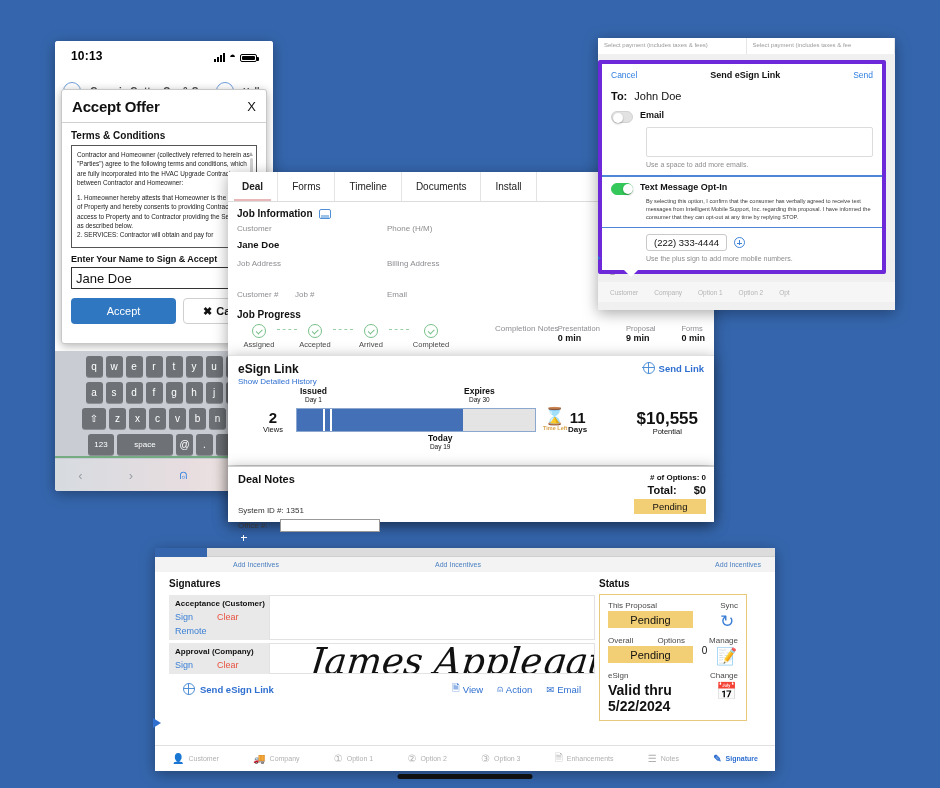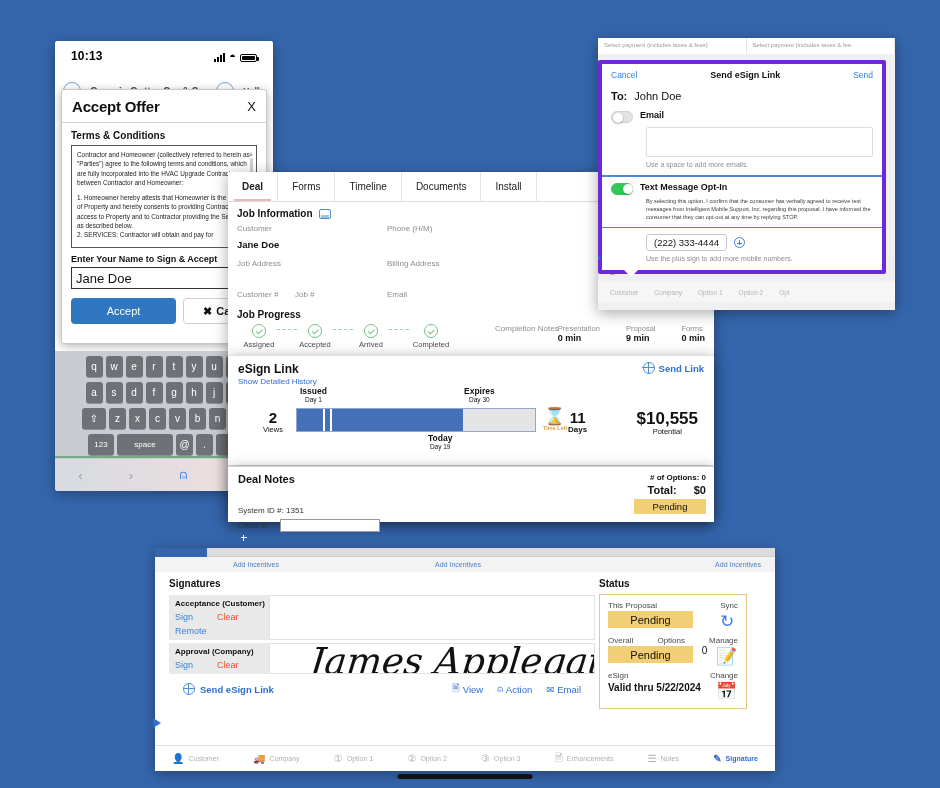--- a/index.html
+++ b/index.html
@@ -254,21 +254,21 @@
   #bot-actions .right span{display:flex;align-items:center;gap:3px;cursor:pointer;}
   #arrow-left{position:absolute;left:-2px;top:170px;width:0;height:0;border-top:5px solid transparent;border-bottom:5px solid transparent;border-left:8px solid #2f6fd0;}
 
   #status-col{width:180px;padding:6px 28px 0 4px;}
   #status-col h3{font-size:10px;font-weight:bold;color:#111;margin-bottom:5px;}
   #status-box{border:1px solid #e8c87a;padding:6px 8px;}
   .st-row{display:flex;justify-content:space-between;align-items:flex-start;}
   .st-lbl{font-size:8px;color:#4a4a4a;}
   .chip-yellow{background:#f2ce74;width:85px;height:17px;display:flex;align-items:center;justify-content:center;font-size:11px;color:#111;margin-top:1px;}
   .st-icon{width:22px;height:22px;color:#3a7fd5;display:flex;align-items:center;justify-content:center;font-size:17px;}
-  .st-val{font-size:10px;font-weight:bold;color:#111;margin-top:2px;}
+  .st-val{font-size:14px;font-weight:bold;color:#111;margin-top:2px;}
   .st-mid{font-size:10px;color:#111;text-align:center;}
 
   #bot-tabbar{
     position:absolute;left:0;bottom:0;width:620px;height:26px;border-top:1px solid #e0e0e0;
     display:flex;align-items:center;justify-content:space-around;background:#fff;
   }
   #bot-tabbar .bt{display:flex;align-items:center;gap:4px;font-size:7px;color:#b0b0b0;cursor:pointer;white-space:nowrap;}
   #bot-tabbar .bt.active{color:#2f6fd0;font-weight:bold;}
   #bot-tabbar .bt .ic{font-size:10px;}
   #home-indicator{position:absolute;left:50%;transform:translateX(-50%);bottom:-8px;width:135px;height:5px;background:#111;border-radius:3px;}

